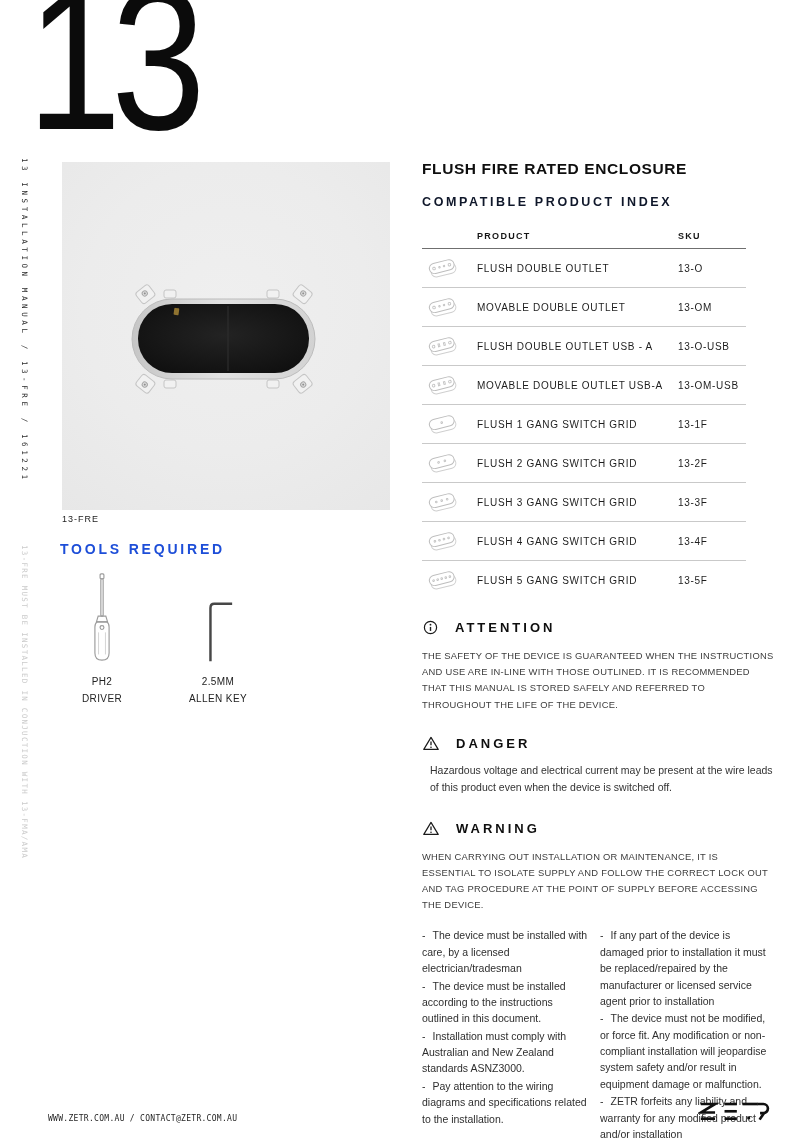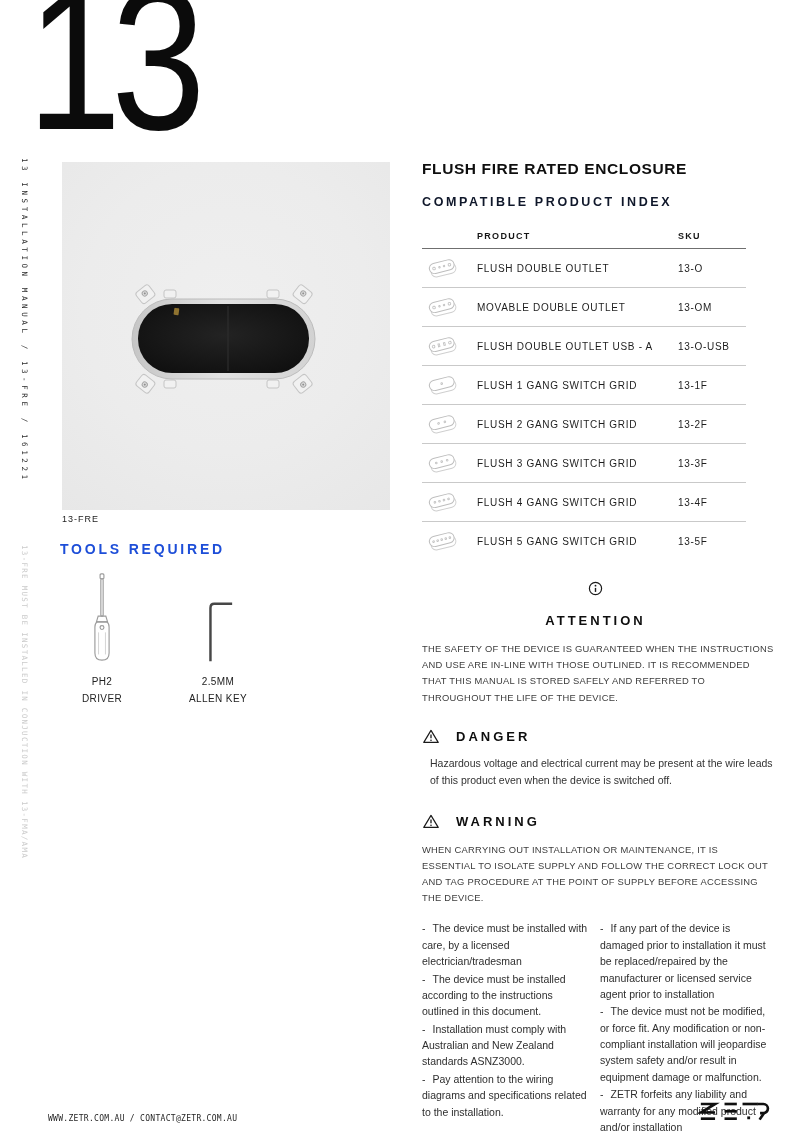--- a/index.html
+++ b/index.html
@@ -49,21 +49,21 @@
   .t-row{display:flex;align-items:center;height:38px;border-bottom:1px solid #c9c9c9;}
   .t-row:last-child{border-bottom:none;}
   .cell-icon{width:55px;display:flex;align-items:center;}
   .cell-product{width:201px;font-size:10px;letter-spacing:.7px;color:#1d1d1d;}
   .cell-sku{width:68px;font-size:10px;letter-spacing:.7px;color:#1d1d1d;}
   .t-head .cell-product,.t-head .cell-sku{font-size:9px;font-weight:bold;letter-spacing:1.3px;color:#161616;}
   .prod-icon{width:38px;height:28px;margin-left:2px;}
   
   .section-heading{display:flex;align-items:center;gap:17px;margin-left:1px;
     font-size:13px;font-weight:bold;letter-spacing:3px;color:#0e0e0e;}
-  .sh-attention{margin-top:21px;flex-direction:column;}
+  .sh-attention{margin-top:21px;}
   .sh-danger{margin-top:23px;}
   .sh-warning{margin-top:25px;}
   .para-caps{margin-top:13px;width:352px;font-size:9.4px;letter-spacing:.25px;
     line-height:1.72;color:#3c3c3c;}
   .para-body{margin-top:11px;width:352px;font-size:10.5px;line-height:1.62;color:#333;margin-left:8px;}
   
   .bullets{display:flex;gap:10px;margin-top:14px;}
   .bullet-col{width:168px;font-size:10.5px;line-height:1.56;color:#2e2e2e;}
   .bullet{margin-bottom:1px;}
   .dash{padding-right:7px;}
@@ -232,20 +232,35 @@
               <circle cx="28" cy="13.5" r="1.4"></circle>
               <rect x="15.2" y="12" width="1.5" height="3"></rect>
               <rect x="21.2" y="12" width="1.5" height="3"></rect>
             </g>
           </svg>
         </div>
       <div class="cell-product">FLUSH DOUBLE OUTLET USB - A</div>
       <div class="cell-sku">13-O-USB</div>
     </div>
 
+    <div class="t-row">
+      <div class="cell-icon">
+          <svg class="prod-icon" viewBox="0 0 40 30">
+            <use href="#pill-base"></use>
+            <g transform="rotate(-14 19 15)" fill="none" stroke="#c4c4c4">
+              <circle cx="10" cy="13.5" r="1.4"></circle>
+              <circle cx="28" cy="13.5" r="1.4"></circle>
+              <rect x="15.2" y="12" width="1.5" height="3"></rect>
+              <rect x="21.2" y="12" width="1.5" height="3"></rect>
+            </g>
+          </svg>
+        </div>
+      <div class="cell-product">MOVABLE DOUBLE OUTLET USB-A</div>
+      <div class="cell-sku">13-OM-USB</div>
+    </div>
 
     <div class="t-row">
       <div class="cell-icon">
           <svg class="prod-icon" viewBox="0 0 40 30">
             <use href="#pill-base"></use>
             <g transform="rotate(-14 19 15)" fill="none" stroke="#c4c4c4">
               <circle cx="19" cy="13.5" r=".9"></circle>
             </g>
           </svg>
         </div>

